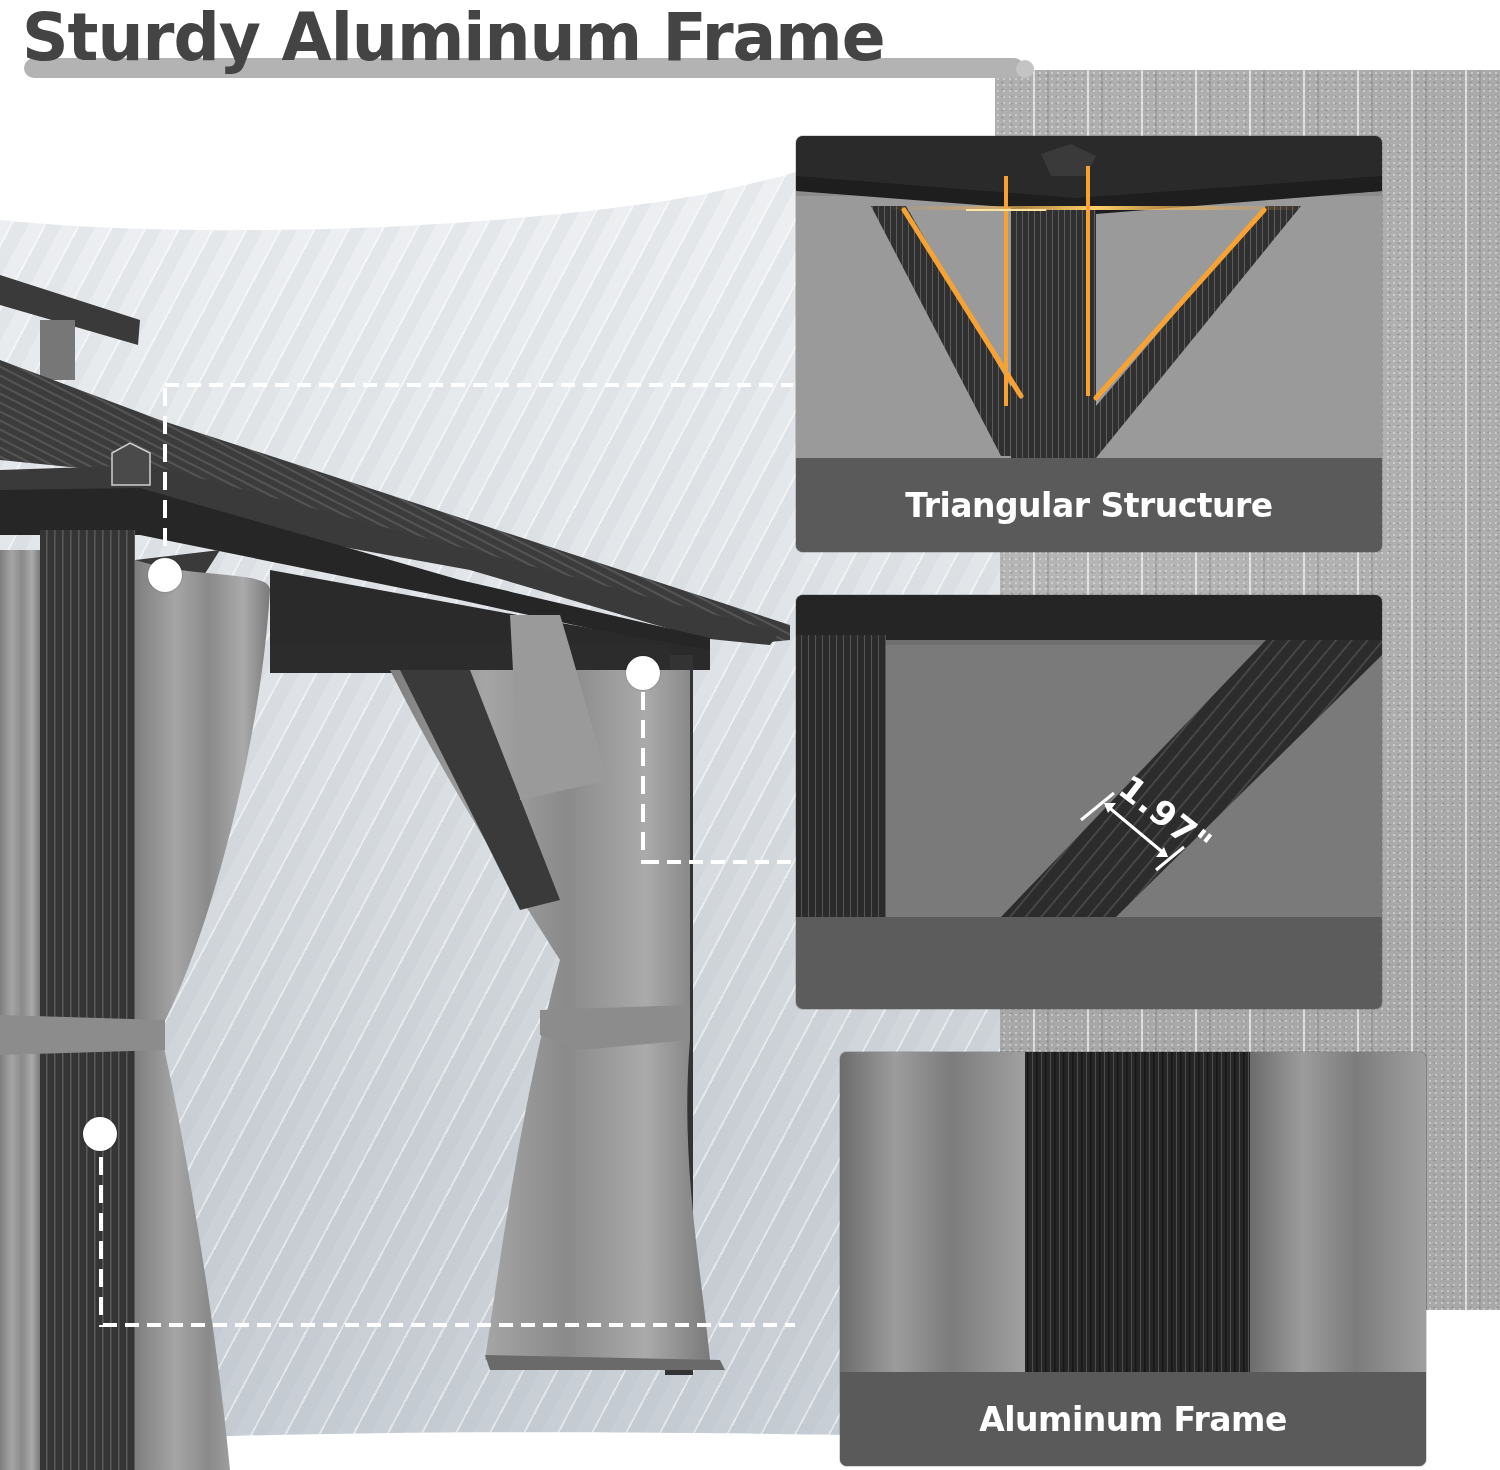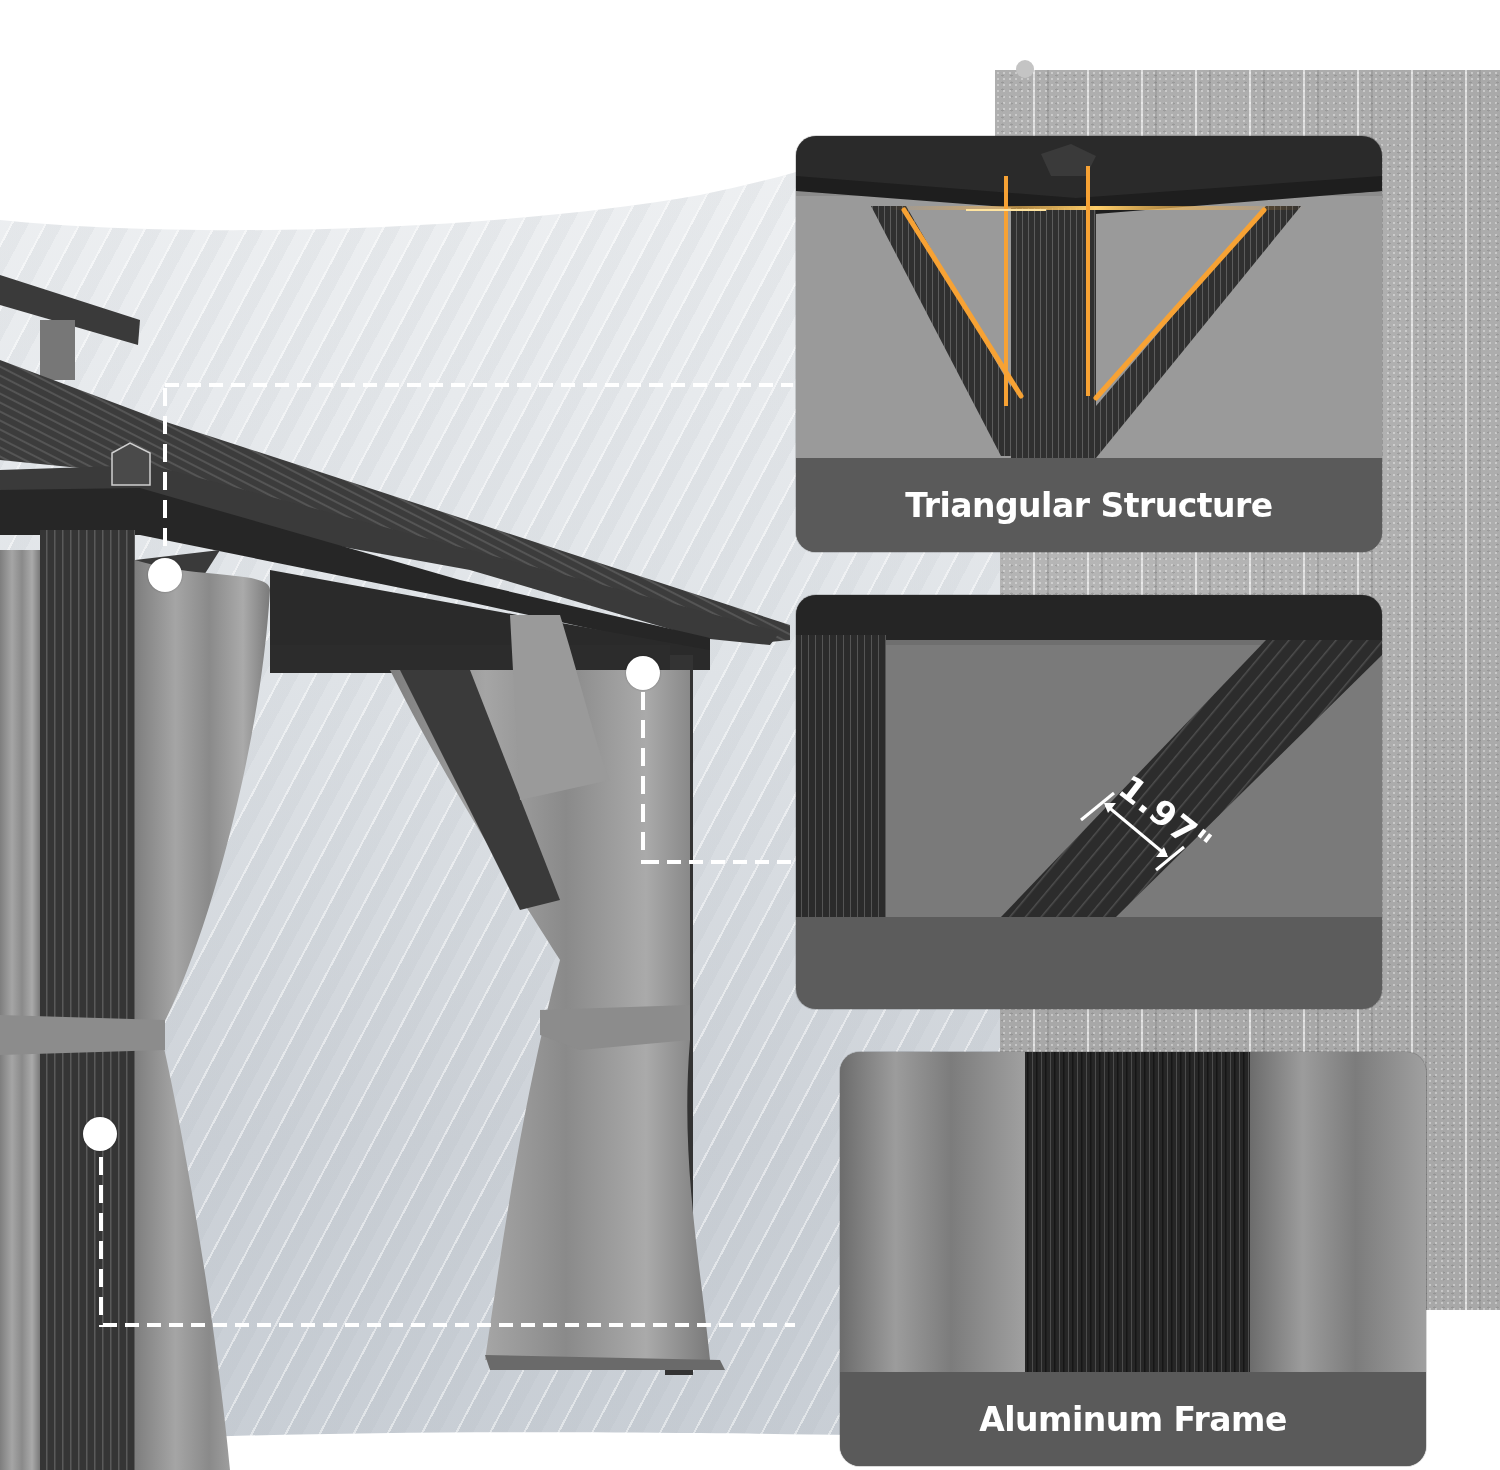--- a/index.html
+++ b/index.html
@@ -61,21 +61,21 @@
       position: absolute; width: 34px; height: 34px; border-radius: 50%;
       background: #ffffff; box-shadow: 0 0 2px rgba(0,0,0,0.3);
     }
     .dash-h { position: absolute; height: 4px;
       background: repeating-linear-gradient(90deg, #ffffff 0 14px, transparent 14px 22px); }
     .dash-v { position: absolute; width: 4px;
       background: repeating-linear-gradient(180deg, #ffffff 0 18px, transparent 18px 28px); }
 
     
     .card {
-      position: absolute; left: 796px; width: 586px; border-radius: 20px; overflow: hidden;
+      position: absolute; left: 796px; width: 586px; border-radius: 7px; overflow: hidden;
       background: #5c5c5c; box-shadow: 0 0 0 1px rgba(0,0,0,0.15);
     }
     .card-photo { position: absolute; left: 0; top: 0; width: 586px; overflow: hidden; }
     .card-photo svg { display: block; }
     .card-caption {
       position: absolute; left: 0; right: 0; bottom: 0; height: 94px;
       background: #5a5a5a; display: flex; align-items: center; justify-content: center;
     }
     .card-caption span {
       font-family: "DejaVu Sans", sans-serif; font-weight: bold; color: #ffffff;
@@ -88,20 +88,24 @@
   </style>
 </head>
 <body>
 
 <div class="stage">
 
   <div class="metal-bg"></div>
   <div class="cloth-bg"></div>
   <div class="cloth-bottom-white"></div>
 
+  <div class="title-wrap">
+    <div class="title-underline"></div>
+    <h1 class="title-text">Sturdy Aluminum Frame</h1>
+  </div>
   <div class="title-dot"></div>
 
   <div class="gazebo">
     <svg width="800" height="1210" viewBox="0 0 800 1210">
       <defs>
         <linearGradient id="roofG" x1="0" y1="0" x2="1" y2="1">
           <stop offset="0" stop-color="#4a4a4a"></stop>
             <stop offset="1" stop-color="#2e2e2e"></stop>
         </linearGradient>
         <linearGradient id="curtG" x1="0" y1="0" x2="1" y2="0">

